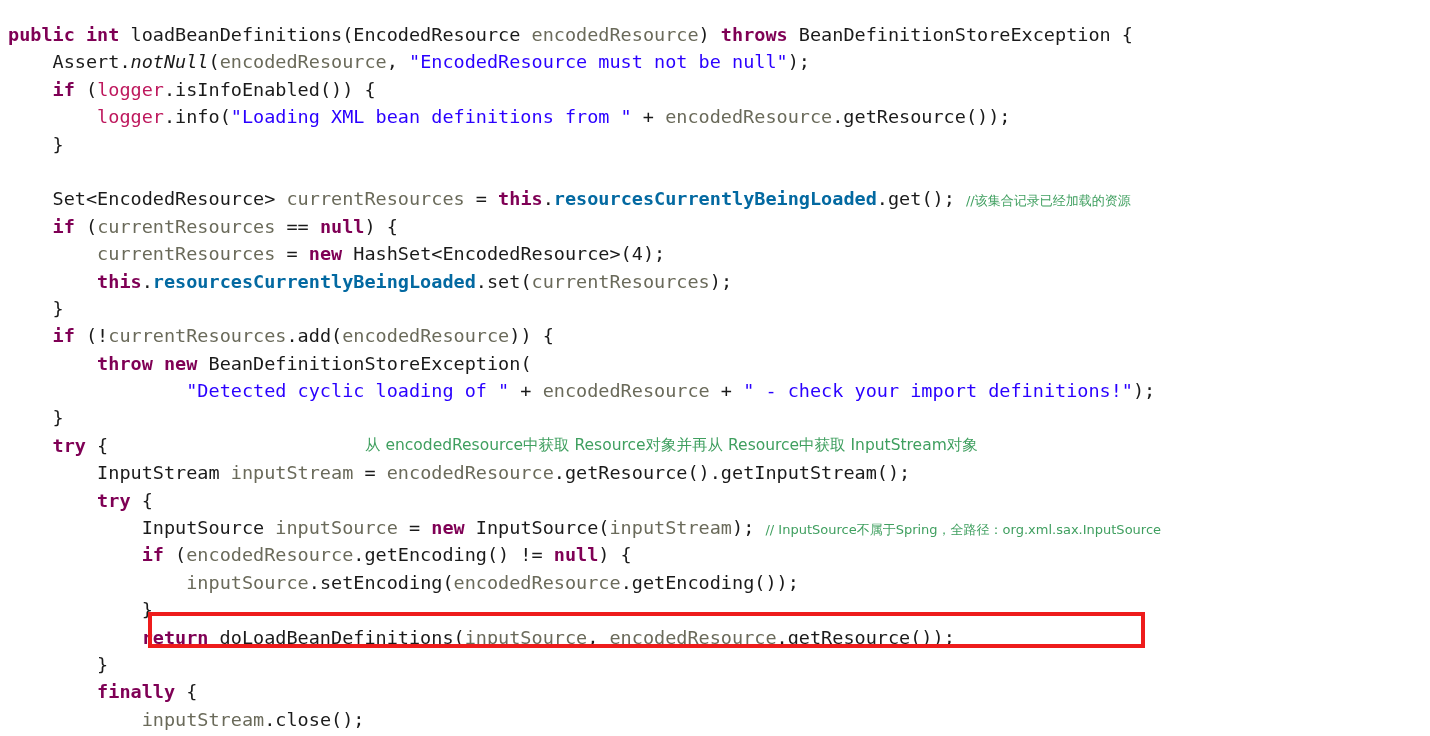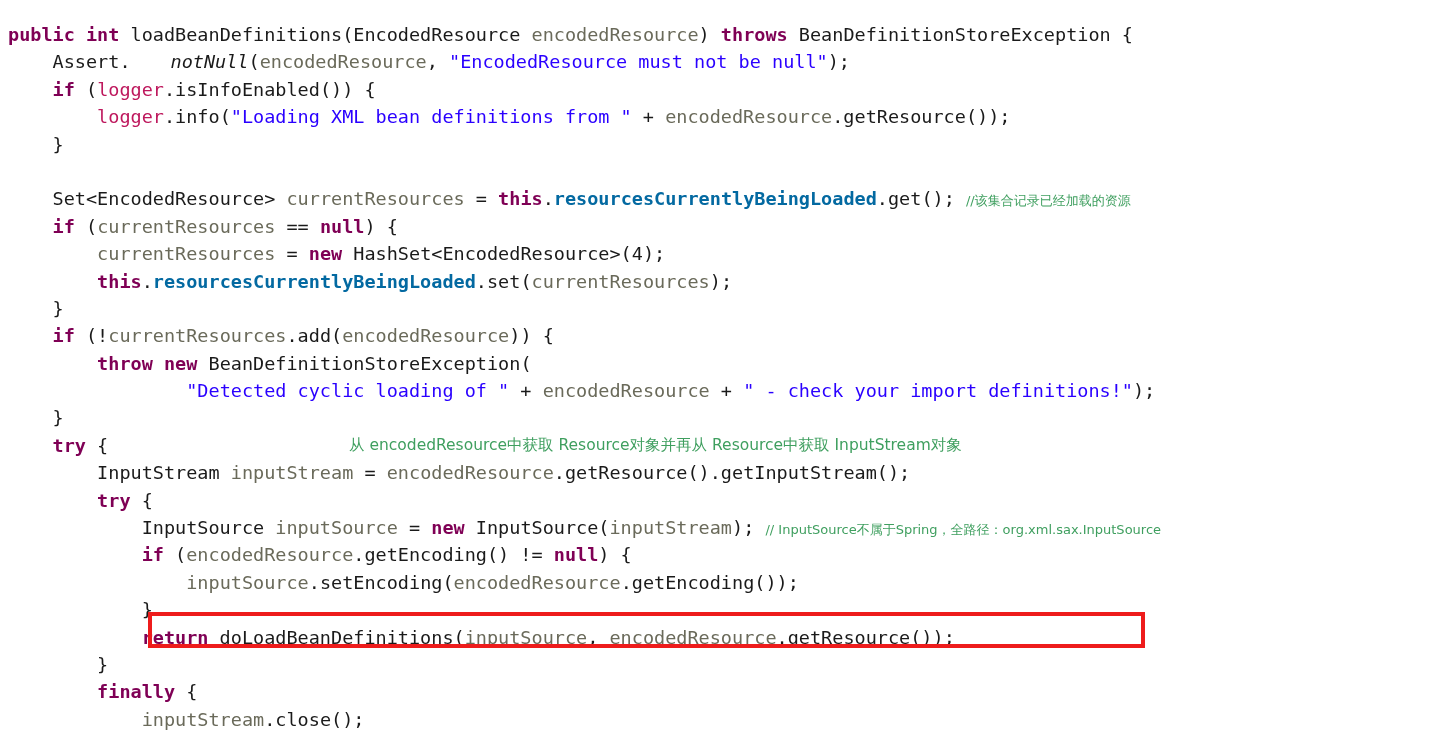--- a/index.html
+++ b/index.html
@@ -34,21 +34,21 @@
     height: 27.4px;
     white-space: pre;
   }
   
   .kw   { color: #7f0055; font-weight: bold; }
   .str  { color: #2a00ff; }
   .plain{ color: #1a1a1a; }
   .param{ color: #6a6a5a; }
   .field{ color: #0369a1; font-weight: bold; }
   .fieldn { color: #be185d; }
-  .stat { color: #1a1a1a; font-style: italic; margin-left: 40px; }
+  .stat { color: #1a1a1a; font-style: italic; }
   .cmtcn{ color: #3f9f5f; font-family: "DejaVu Sans", "Liberation Sans", sans-serif; font-size: 13px; }
 
   
   .float-cmt {
     position: absolute;
     font-family: "DejaVu Sans", "Liberation Sans", sans-serif;
     font-size: 15.5px;
     color: #3f9f5f;
     white-space: pre;
   }
@@ -63,20 +63,20 @@
   }
 </style>
 </head>
 <body>
 
 <div id="editor">
 
   <div class="code" id="code-root"><div class="line"><span class="kw">public</span><span class="plain"> </span><span class="kw">int</span><span class="plain"> loadBeanDefinitions(EncodedResource </span><span class="param">encodedResource</span><span class="plain">) </span><span class="kw">throws</span><span class="plain"> BeanDefinitionStoreException {</span></div><div class="line"><span class="plain">    </span><span class="plain">Assert.</span><span class="stat">notNull</span><span class="plain">(</span><span class="param">encodedResource</span><span class="plain">, </span><span class="str">"EncodedResource must not be null"</span><span class="plain">);</span></div><div class="line"><span class="plain">    </span><span class="kw">if</span><span class="plain"> (</span><span class="fieldn">logger</span><span class="plain">.isInfoEnabled()) {</span></div><div class="line"><span class="plain">        </span><span class="fieldn">logger</span><span class="plain">.info(</span><span class="str">"Loading XML bean definitions from "</span><span class="plain"> + </span><span class="param">encodedResource</span><span class="plain">.getResource());</span></div><div class="line"><span class="plain">    </span><span class="plain">}</span></div><div class="line"><span class="plain"></span></div><div class="line"><span class="plain">    </span><span class="plain">Set&lt;EncodedResource&gt; </span><span class="param">currentResources</span><span class="plain"> = </span><span class="kw">this</span><span class="plain">.</span><span class="field">resourcesCurrentlyBeingLoaded</span><span class="plain">.get(); </span><span class="cmtcn">//该集合记录已经加载的资源</span></div><div class="line"><span class="plain">    </span><span class="kw">if</span><span class="plain"> (</span><span class="param">currentResources</span><span class="plain"> == </span><span class="kw">null</span><span class="plain">) {</span></div><div class="line"><span class="plain">        </span><span class="param">currentResources</span><span class="plain"> = </span><span class="kw">new</span><span class="plain"> HashSet&lt;EncodedResource&gt;(4);</span></div><div class="line"><span class="plain">        </span><span class="kw">this</span><span class="plain">.</span><span class="field">resourcesCurrentlyBeingLoaded</span><span class="plain">.set(</span><span class="param">currentResources</span><span class="plain">);</span></div><div class="line"><span class="plain">    </span><span class="plain">}</span></div><div class="line"><span class="plain">    </span><span class="kw">if</span><span class="plain"> (!</span><span class="param">currentResources</span><span class="plain">.add(</span><span class="param">encodedResource</span><span class="plain">)) {</span></div><div class="line"><span class="plain">        </span><span class="kw">throw</span><span class="plain"> </span><span class="kw">new</span><span class="plain"> BeanDefinitionStoreException(</span></div><div class="line"><span class="plain">                </span><span class="str">"Detected cyclic loading of "</span><span class="plain"> + </span><span class="param">encodedResource</span><span class="plain"> + </span><span class="str">" - check your import definitions!"</span><span class="plain">);</span></div><div class="line"><span class="plain">    </span><span class="plain">}</span></div><div class="line"><span class="plain">    </span><span class="kw">try</span><span class="plain"> {</span></div><div class="line"><span class="plain">        </span><span class="plain">InputStream </span><span class="param">inputStream</span><span class="plain"> = </span><span class="param">encodedResource</span><span class="plain">.getResource().getInputStream();</span></div><div class="line"><span class="plain">        </span><span class="kw">try</span><span class="plain"> {</span></div><div class="line"><span class="plain">            </span><span class="plain">InputSource </span><span class="param">inputSource</span><span class="plain"> = </span><span class="kw">new</span><span class="plain"> InputSource(</span><span class="param">inputStream</span><span class="plain">); </span><span class="cmtcn">// InputSource不属于Spring，全路径：org.xml.sax.InputSource</span></div><div class="line"><span class="plain">            </span><span class="kw">if</span><span class="plain"> (</span><span class="param">encodedResource</span><span class="plain">.getEncoding() != </span><span class="kw">null</span><span class="plain">) {</span></div><div class="line"><span class="plain">                </span><span class="param">inputSource</span><span class="plain">.setEncoding(</span><span class="param">encodedResource</span><span class="plain">.getEncoding());</span></div><div class="line"><span class="plain">            </span><span class="plain">}</span></div><div class="line"><span class="plain">            </span><span class="kw">return</span><span class="plain"> doLoadBeanDefinitions(</span><span class="param">inputSource</span><span class="plain">, </span><span class="param">encodedResource</span><span class="plain">.getResource());</span></div><div class="line"><span class="plain">        </span><span class="plain">}</span></div><div class="line"><span class="plain">        </span><span class="kw">finally</span><span class="plain"> {</span></div><div class="line"><span class="plain">            </span><span class="param">inputStream</span><span class="plain">.close();</span></div><div class="line"></div></div>
 
   <div id="annotations-root">
-      <div class="float-cmt" style="left: 349px; top: 435px; color: rgb(63, 159, 95);">从 encodedResource中获取 Resource对象并再从 Resource中获取 InputStream对象</div>
+      <div class="float-cmt" style="left: 365px; top: 435px; color: rgb(63, 159, 95);">从 encodedResource中获取 Resource对象并再从 Resource中获取 InputStream对象</div>
     </div>
 
   <div id="boxes-root">
       <div class="redbox" style="left: 148px; top: 612px; width: 997px; height: 36px; border-color: rgb(238, 28, 28);"></div>
     </div>
 
 </div>
 
 </body></html>

